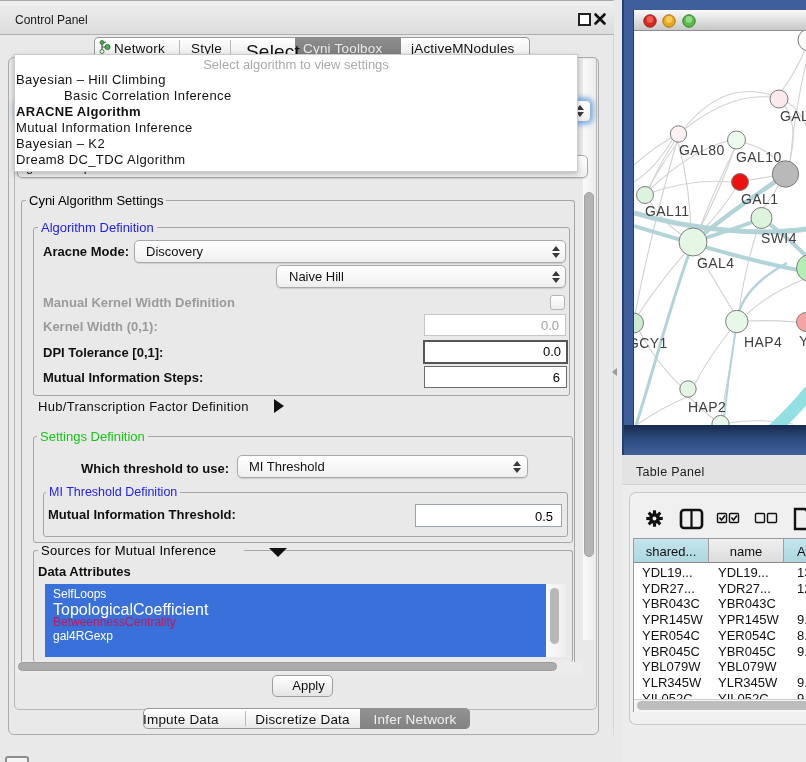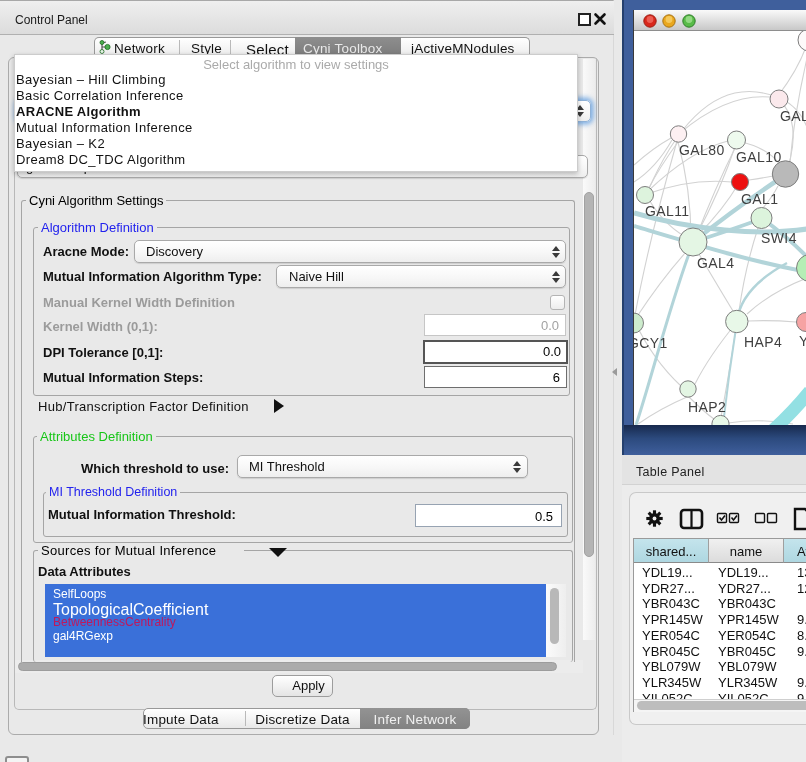--- a/index.html
+++ b/index.html
@@ -37,21 +37,21 @@
 <div class="a" style="left:230px;top:40px;width:1px;height:16px;background:#b9b9b9;"></div>
 <div class="a" style="left:295px;top:37px;width:106px;height:21px;background:linear-gradient(#8e8e8e,#7a7a7a);"></div>
 <svg class="a" style="left:98px;top:39px;" width="14" height="16" viewBox="0 0 14 16">
  <path d="M4 4 L4 12 M4 8 L9 8 M4 4 L8 3" stroke="#555" stroke-width="1.2" fill="none"></path>
  <circle cx="4" cy="3.5" r="2" fill="#4caf50" stroke="#1d6b20" stroke-width=".8"></circle>
  <circle cx="9.5" cy="8" r="2.6" fill="#4caf50" stroke="#1d6b20" stroke-width=".8"></circle>
  <circle cx="4" cy="12.5" r="2" fill="#e8f5e9" stroke="#1d6b20" stroke-width=".8"></circle>
 </svg>
 <div class="t" style="left:114px;top:41px;font-size:13.5px;letter-spacing:.2px;">Network</div>
 <div class="t" style="left:191px;top:41px;font-size:13.5px;letter-spacing:.2px;">Style</div>
-<div class="t" style="left:246px;top:41px;font-size:15px;letter-spacing:.2px;">Select</div>
+<div class="t" style="left:246px;top:41px;font-size:19px;letter-spacing:.2px;">Select</div>
 <div class="t" style="left:303px;top:41px;color:#e9e9e9;font-size:13.5px;letter-spacing:.2px;">Cyni Toolbox</div>
 <div class="t" style="left:411px;top:41px;font-size:13.5px;letter-spacing:.2px;">jActiveMNodules</div>
 
 <div class="a" style="left:8px;top:57px;width:589px;height:676px;border:1px solid #ababab;border-radius:6px;"></div>
 <div class="a" style="left:14px;top:58px;width:581px;height:651px;border:1px solid #b8b8b8;border-top:none;border-radius:0 0 5px 5px;"></div>
 
 <div class="a" style="left:583px;top:59px;width:12px;height:581px;background:linear-gradient(90deg,#fafafa,#ededed);"></div>
 <div class="a" style="left:584px;top:192px;width:10px;height:365px;background:#b4b4b4;border:1px solid #a2a2a2;border-radius:6px;box-sizing:border-box;"></div>
 
 <div class="a" style="left:15px;top:660px;width:568px;height:13px;background:#ececec;"></div>
@@ -61,41 +61,40 @@
 <div class="step" style="left:576px;top:104px;">
       <div class="u"></div>
       <div class="d"></div>
     </div>
 <div class="combo" style="left:17px;top:155px;width:569px;height:21px;"></div>
 <div class="ctext" style="left:26px;top:159px;">gal4RGexp</div>
 
 <div class="a" style="left:14px;top:54px;width:564px;height:118px;background:#fff;border:1px solid #cccccc;box-shadow:0 2px 5px rgba(0,0,0,.25);box-sizing:border-box;"></div>
 <div class="t" style="left:14px;top:57px;width:564px;text-align:center;color:#aaaaaa;">Select algorithm to view settings</div>
 <div class="t" style="left:16px;top:72px;letter-spacing:.4px;">Bayesian – Hill Climbing</div>
-<div class="t" style="left:16px;top:88px;letter-spacing:.4px;">Basic Correlation Inference</div>
+<div class="t" style="left:16px;top:88px;letter-spacing:.4px;padding-left:48px;">Basic Correlation Inference</div>
 <div class="t b" style="left:16px;top:104px;letter-spacing:.3px;">ARACNE Algorithm</div>
 <div class="t" style="left:16px;top:120px;letter-spacing:.4px;">Mutual Information Inference</div>
 <div class="t" style="left:16px;top:136px;letter-spacing:.4px;">Bayesian – K2</div>
 <div class="t" style="left:16px;top:152px;letter-spacing:.4px;">Dream8 DC_TDC Algorithm</div>
 
 <div class="group" style="left:21px;top:200px;width:552px;height:461px;border-bottom:none;border-radius:3px 3px 0 0;"></div>
 <div class="gt" style="left:26px;top:193px;">Cyni Algorithm Settings</div>
 
 <div class="group" style="left:33px;top:227px;width:535px;height:167px;"></div>
 <div class="gt" style="left:38px;top:220px;color:#2222ee;">Algorithm Definition</div>
 
 <div class="t b" style="left:43px;top:244px;">Aracne Mode:</div>
 <div class="combo" style="left:134px;top:240px;width:430px;height:21px;"></div>
 <div class="ctext" style="left:146px;top:244px;">Discovery</div>
 <div class="step" style="left:552px;top:245px;">
       <div class="u"></div>
       <div class="d"></div>
     </div>
 
-<div class="t b" style="left:43px;top:269px;">Mutual Information Algorithm Type:</div>
 <div class="combo" style="left:276px;top:265px;width:288px;height:21px;"></div>
 <div class="ctext" style="left:289px;top:269px;">Naive Hill</div>
 <div class="step" style="left:552px;top:270px;">
       <div class="u"></div>
       <div class="d"></div>
     </div>
 
 <div class="t b gry" style="left:43px;top:295px;">Manual Kernel Width Definition</div>
 <div class="a" style="left:550px;top:295px;width:13px;height:13px;border:1px solid #b4b4b4;border-radius:3px;background:linear-gradient(#ffffff,#ededed);"></div>
 
@@ -105,21 +104,21 @@
 <div class="t b" style="left:43px;top:345px;">DPI Tolerance [0,1]:</div>
 <div class="field" style="left:423px;top:340px;width:145px;height:24px;border:2px solid #555;line-height:20px;color:#000;box-sizing:border-box;padding-right:5px;">0.0</div>
 
 <div class="t b" style="left:43px;top:370px;">Mutual Information Steps:</div>
 <div class="field" style="left:424px;top:366px;width:143px;height:22px;border:1px solid #6e6e6e;line-height:22px;color:#000;box-sizing:border-box;padding-right:6px;">6</div>
 
 <div class="t" style="left:38px;top:399px;letter-spacing:.3px;">Hub/Transcription Factor Definition</div>
 <div class="a" style="left:274px;top:399px;width:0;height:0;border-top:7px solid transparent;border-bottom:7px solid transparent;border-left:10px solid #111;"></div>
 
 <div class="group" style="left:33px;top:436px;width:538px;height:105px;"></div>
-<div class="gt" style="left:37px;top:429px;color:#17c617;">Attributes Definition</div>
+<div class="gt" style="left:37px;top:429px;color:#17c617;">Settings Definition</div>
 
 <div class="t b" style="left:81px;top:461px;">Which threshold to use:</div>
 <div class="combo" style="left:237px;top:455px;width:289px;height:21px;"></div>
 <div class="ctext" style="left:249px;top:459px;">MI Threshold</div>
 <div class="step" style="left:513px;top:460px;">
       <div class="u"></div>
       <div class="d"></div>
     </div>
 
 <div class="group" style="left:43px;top:492px;width:523px;height:43px;"></div>

